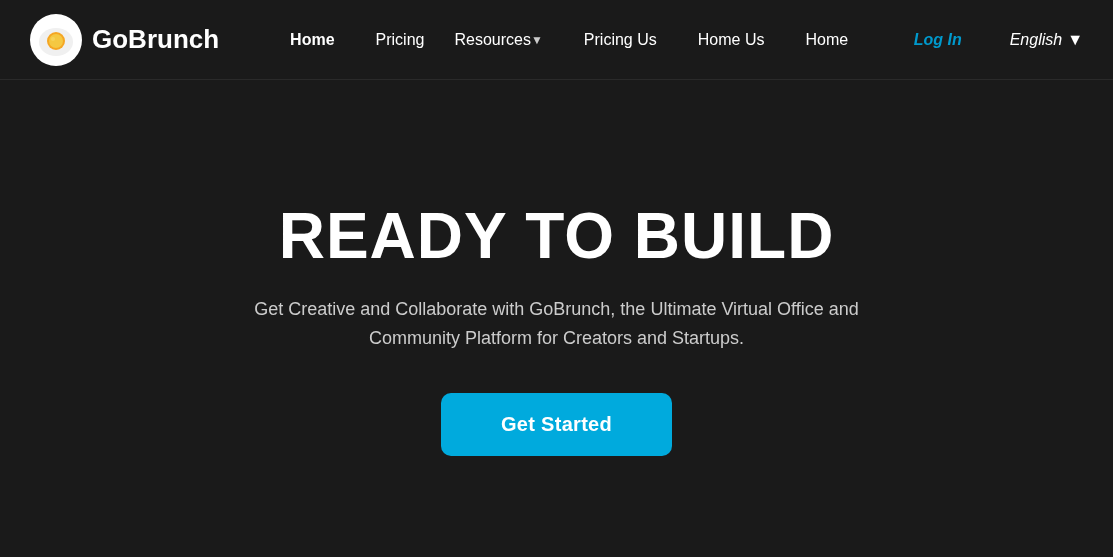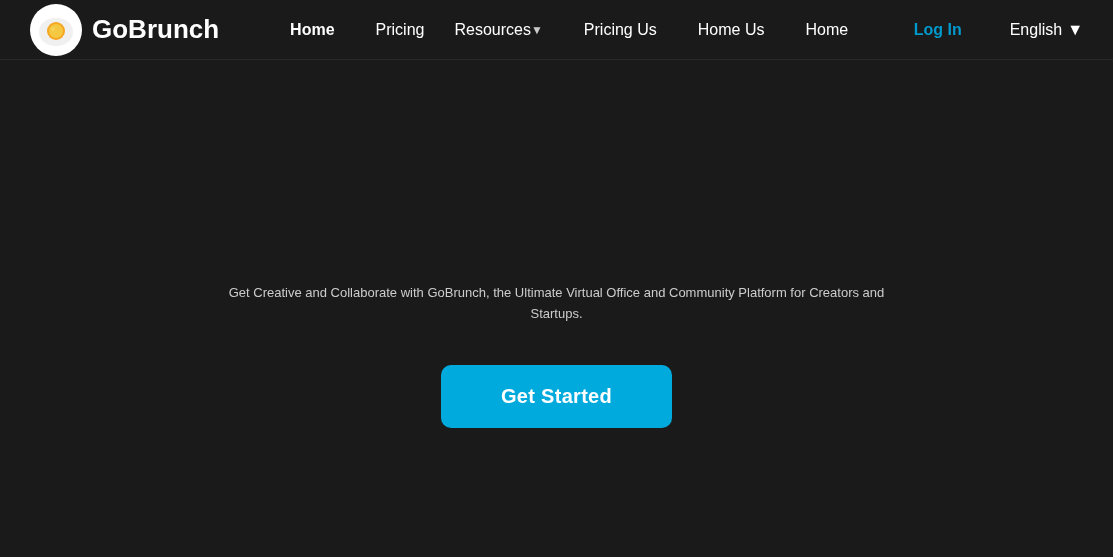--- a/index.html
+++ b/index.html
@@ -16,21 +16,21 @@
       height: 557px;
       overflow: hidden;
     }
 
     
     .navbar {
       display: flex;
       align-items: center;
       background-color: #1a1a1a;
       padding: 0 30px;
-      height: 60px;
+      height: 80px;
       border-bottom: 1px solid #2a2a2a;
     }
 
     .logo-area {
       display: flex;
       align-items: center;
       gap: 10px;
       margin-right: 60px;
       text-decoration: none;
       cursor: pointer;
@@ -84,20 +84,21 @@
     .nav-link-dropdown .chevron {
       font-size: 12px;
       color: #cccccc;
     }
 
     .nav-right {
       display: flex;
       align-items: center;
       gap: 20px;
       margin-left: auto;
+      font-style: italic;
     }
 
     .lang-selector {
       display: flex;
       align-items: center;
       gap: 5px;
       color: #ffffff;
       font-size: 16px;
       cursor: pointer;
       margin-left: 28px;
@@ -119,21 +120,21 @@
       font-size: 64px;
       font-weight: 900;
       line-height: 1.1;
       color: #ffffff;
       text-transform: uppercase;
       margin-bottom: 24px;
       letter-spacing: 1px;
     }
 
     .hero-subtitle {
-      font-size: 13px;
+      font-size: 18px;
       color: #cccccc;
       max-width: 700px;
       line-height: 1.6;
       margin-bottom: 40px;
       text-align: center;
     }
 
     .cta-button {
       background-color: #00aadd;
       color: #ffffff;
@@ -181,17 +182,17 @@
     <a class="nav-link login">Log In</a>
     <div class="lang-selector">
       <span>English</span>
       <span>▼</span>
     </div>
   </div>
 </nav>
 
 <section class="hero">
   <h1 class="hero-title">
-    <br>
+    <span>READY TO BUILD</span><br>
   </h1>
   <p class="hero-subtitle">Get Creative and Collaborate with GoBrunch, the Ultimate Virtual Office and Community Platform for Creators and Startups.</p>
   <button class="cta-button">Get Started</button>
 </section>
 
 </body></html>

